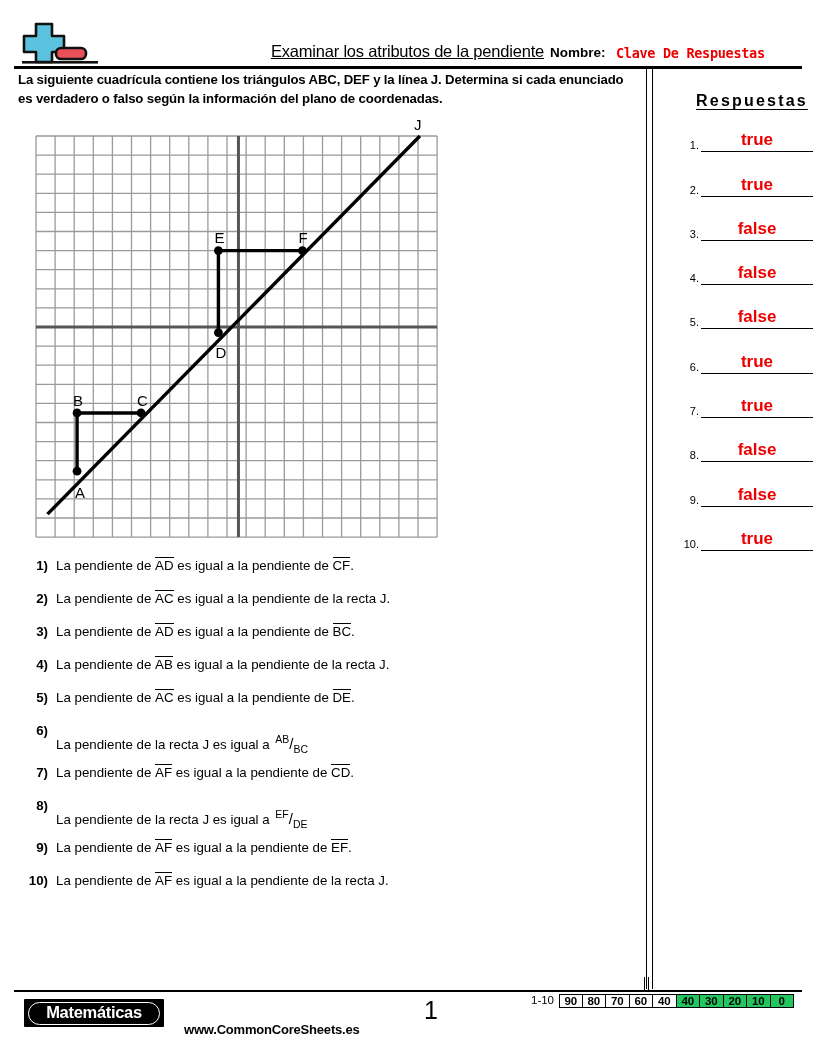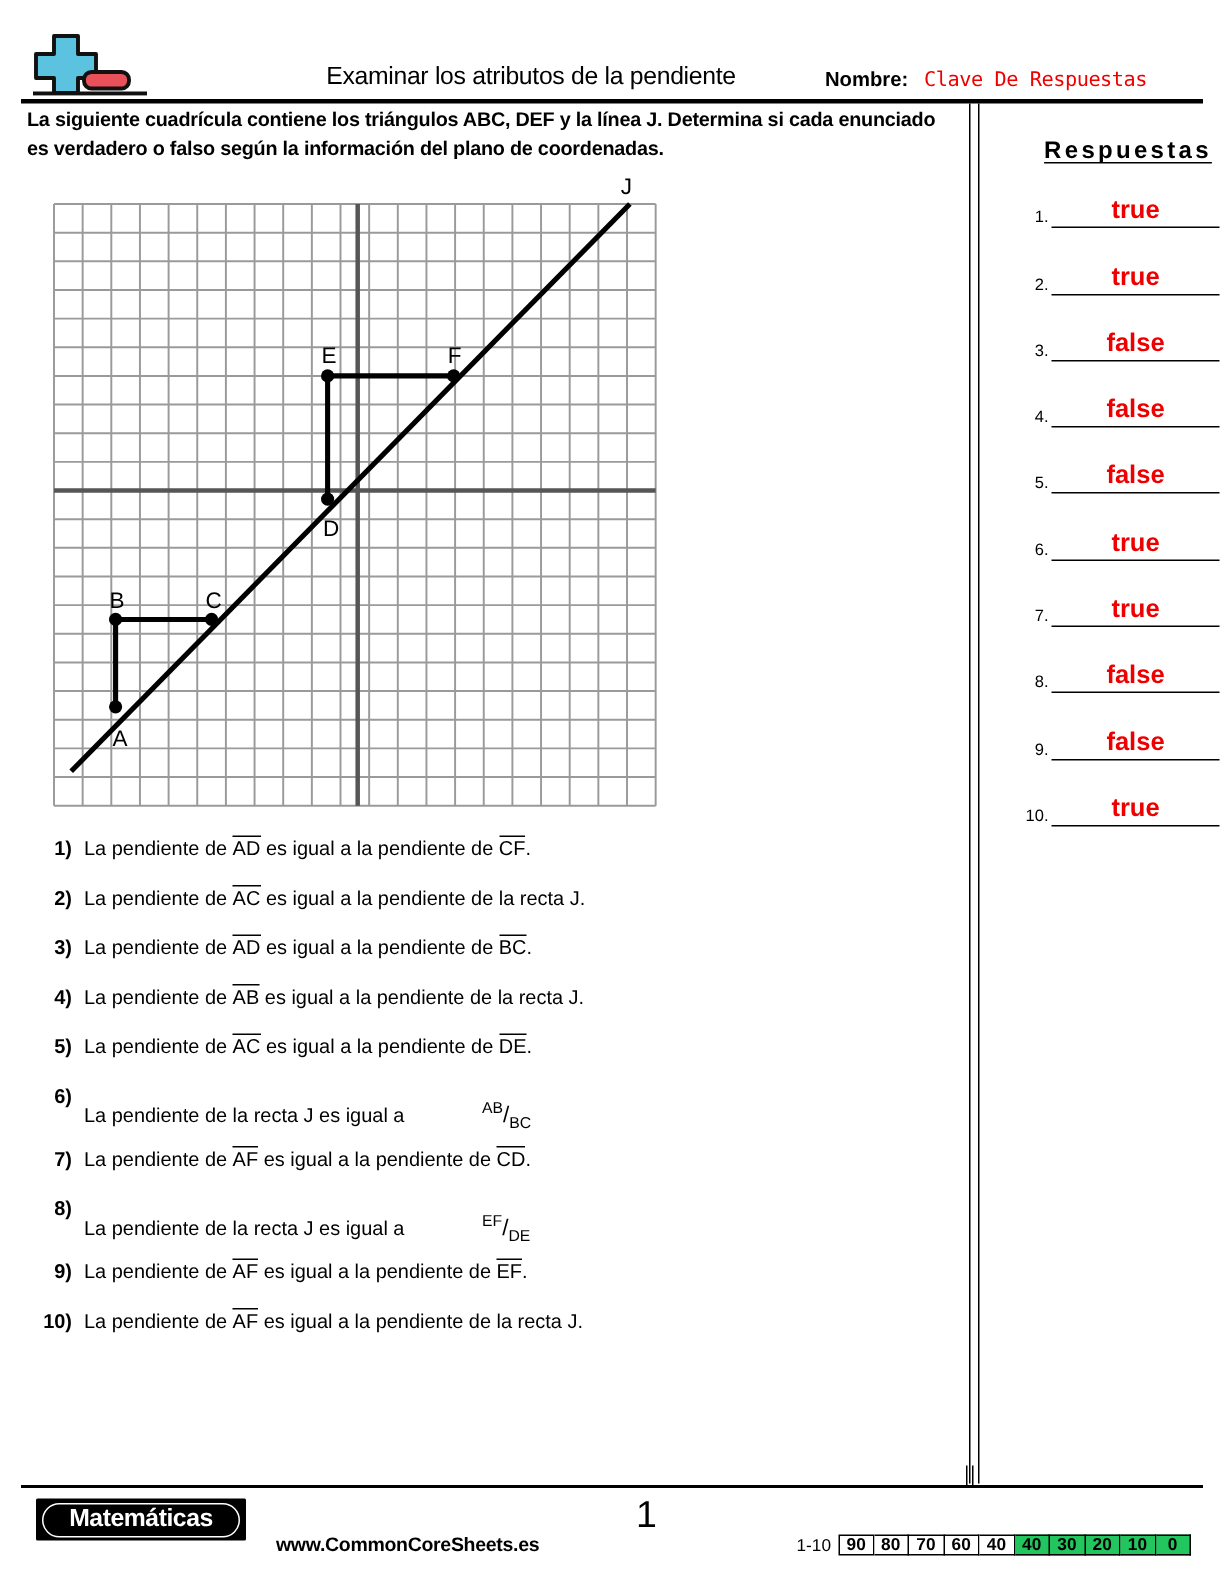--- a/index.html
+++ b/index.html
@@ -31,36 +31,37 @@
   }
   .logo {
     position: absolute;
     left: 4px; top: 4px;
     width: 86px; height: 48px;
   }
   .title {
     position: absolute;
     left: 150px; top: 28px;
     width: 380px;
-    text-align: center;
+    text-align: right;
     font-size: 16.5px;
     letter-spacing: -0.2px;
     white-space: nowrap;
+    text-decoration: underline;
   }
   .name-label {
     position: absolute;
     left: 536px; top: 31px;
     font-size: 13.5px;
     font-weight: bold;
   }
   .name-value {
     position: absolute;
     left: 602px; top: 31px;
     font-size: 13.5px;
-    font-weight: normal;
+    font-weight: bold;
     color: #ee0000;
     font-family: "DejaVu Sans Mono", monospace;
     letter-spacing: -0.3px;
     white-space: nowrap;
   }
   .header-rule {
     position: absolute;
     left: 14px; top: 66px;
     width: 788px;
     height: 3px;
@@ -182,21 +183,20 @@
     border-top: 1.3px solid #000;
     padding-top: 0px;
     display: inline-block;
     line-height: 15px;
   }
   .frac {
     display: inline-block;
     position: relative;
     white-space: nowrap;
     padding: 0 2px;
-    margin-left: 46px;
   }
   .frac .num {
     font-size: 10.5px;
     position: relative;
     top: -6px;
   }
   .frac .sl {
     font-size: 15px;
   }
   .frac .den {
@@ -251,23 +251,22 @@
   .page-num {
     position: absolute;
     left: 424px; top: 996px;
     font-size: 25px;
   }
   .scale {
     position: absolute;
     left: 531px; top: 994px;
     height: 19px;
     display: flex;
-    align-items: flex-end;
+    align-items: flex-start;
     font-size: 11.5px;
-    margin-top: 24px;
   }
   .scale-label {
     display: flex;
     align-items: center;
     padding-right: 5px;
   }
   .scale-cell {
     width: 23.5px;
     border: 1px solid #000;
     border-left: none;

